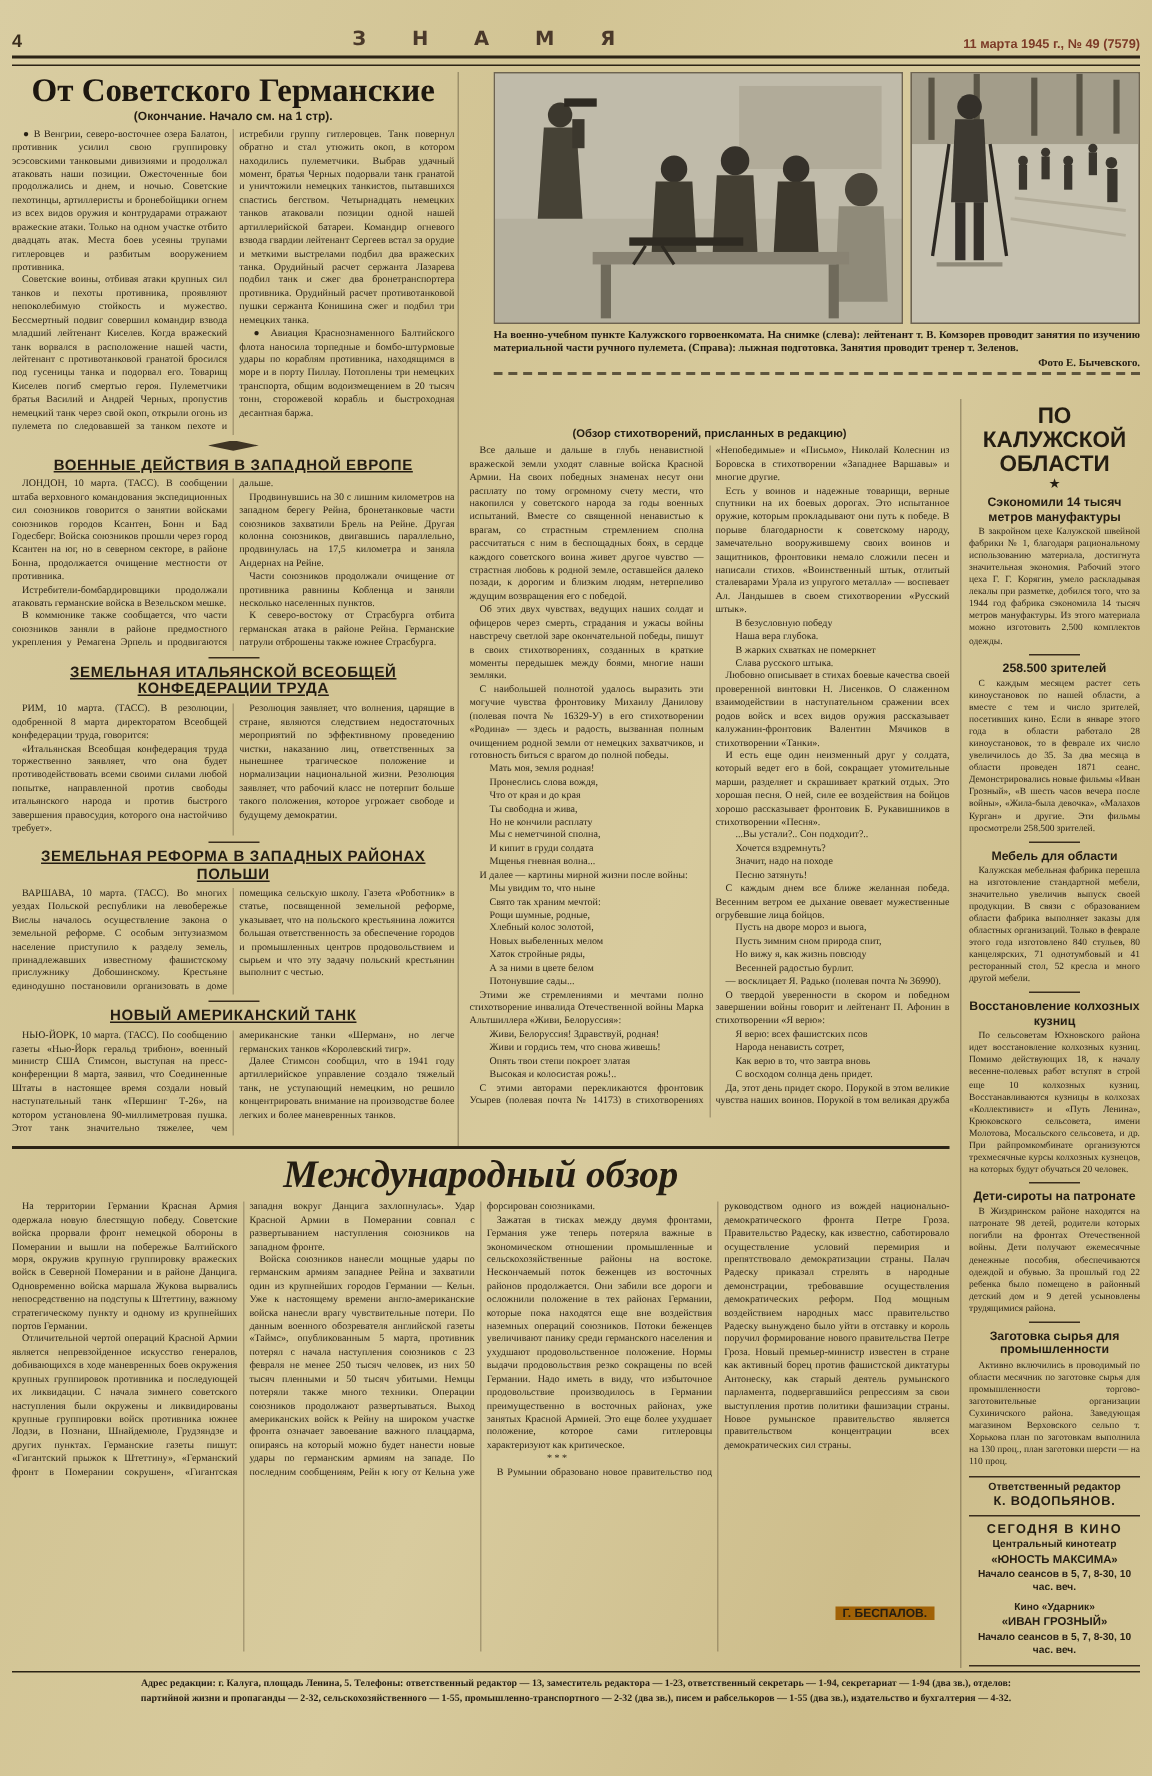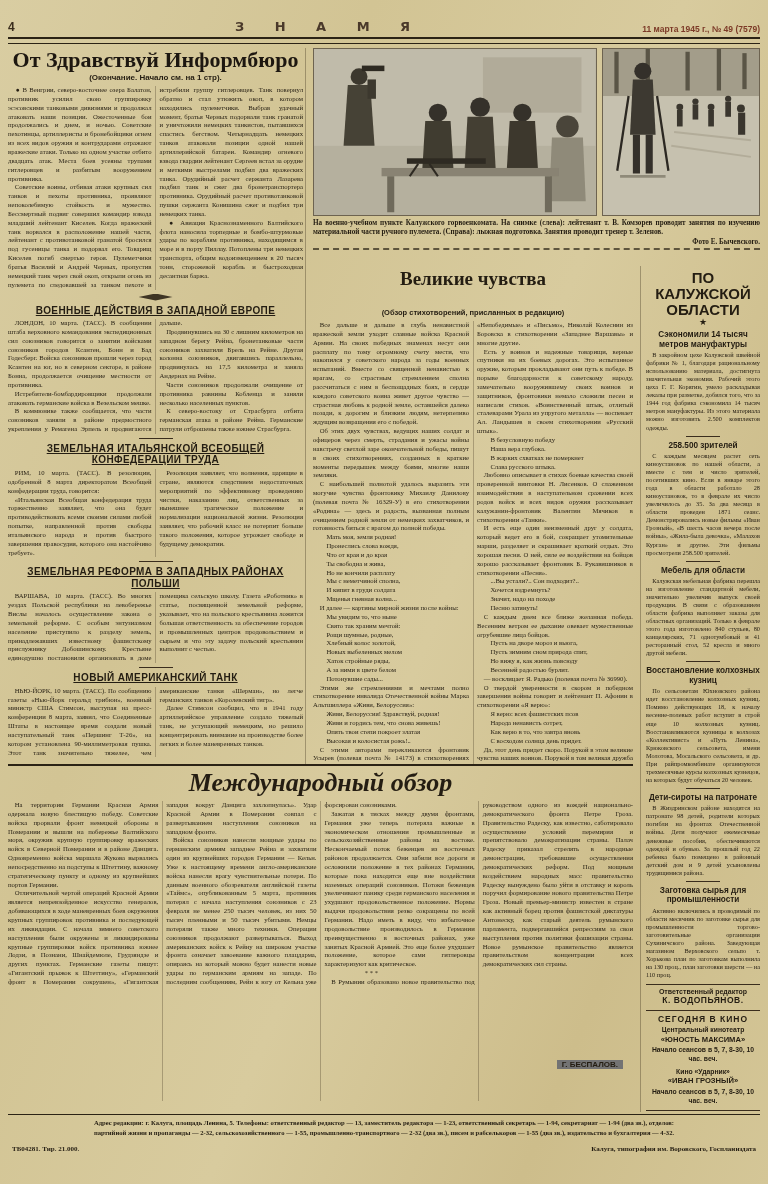--- a/index.html
+++ b/index.html
@@ -11,21 +11,21 @@
   .page{padding:4px 8px 0 8px;}
   
   .masthead{display:flex;align-items:flex-end;height:30px;}
   .mh-page{font:bold 12px "Liberation Sans",sans-serif;color:#3a2d1d;width:90px;}
   .mh-title{flex:1;text-align:center;font:bold 13px "DejaVu Sans",sans-serif;letter-spacing:13px;color:#4a392a;}
   .mh-issue{width:200px;text-align:right;font:bold 8.5px "Liberation Sans",sans-serif;color:#7c3a27;}
   .mh-rule{height:4px;border-top:2px solid #2b2315;border-bottom:1px solid #2b2315;margin:3px 0 4px 0;}
   
   .main{display:grid;grid-template-columns:298px 320px 1fr;grid-template-rows:218px 498px 348px;column-gap:7px;}
   .area-left{grid-column:1;grid-row:1/3;overflow:hidden;padding-right:2px;border-right:1px solid rgba(58,45,26,.35);}
-  .area-photos{grid-column:2/4;grid-row:1;overflow:hidden;}
+  .area-photos{grid-column:2/4;grid-row:1;overflow:hidden;margin-left:16px;}
   .area-great{grid-column:2;grid-row:2;overflow:hidden;}
   .area-kaluga{grid-column:3;grid-row:2/4;overflow:hidden;border-left:1px solid rgba(58,45,26,.35);padding-left:5px;}
   .area-intl{grid-column:1/3;grid-row:3;overflow:hidden;border-top:2px solid #2b2315;padding-top:2px;position:relative;}
   
   .h-main{font:bold 22px "Liberation Serif",serif;text-align:center;line-height:1.05;color:#1d1710;}
   .h-sub{font:bold 8px "Liberation Sans",sans-serif;text-align:center;margin:2px 0 4px 0;}
   .h-sec{font:bold 10px "Liberation Sans",sans-serif;text-align:center;letter-spacing:.4px;line-height:1.15;margin:3px 0;text-decoration:underline;}
   .h-great{font:bold 19px "Liberation Serif",serif;text-align:center;margin-top:2px;}
   .h-great-sub{font:bold 7.5px "Liberation Sans",sans-serif;text-align:center;margin:18px 0 4px 0;}
   .h-kaluga{font:bold 15px "Liberation Sans",sans-serif;text-align:center;line-height:1.05;margin-top:4px;}
@@ -51,21 +51,21 @@
   
   .editor-block{border-top:1px solid #3a2d1d;margin-top:5px;padding-top:3px;text-align:center;}
   .editor-label{font:bold 7px "Liberation Sans",sans-serif;}
   .editor-name{font:bold 8.5px "Liberation Sans",sans-serif;letter-spacing:.5px;}
   .cinema{text-align:center;margin-top:5px;border-top:1px solid #3a2d1d;padding-top:3px;}
   .cinema div{line-height:1.35;}
   .c-head{font:bold 8.5px "Liberation Sans",sans-serif;letter-spacing:1px;}
   .c-line{font:bold 6.8px "Liberation Sans",sans-serif;}
   .c-film{font:bold 7.6px "Liberation Sans",sans-serif;}
   .notice{font-size:6.3px;line-height:1.3;text-align:justify;margin-top:5px;border-top:1px solid #3a2d1d;padding-top:3px;white-space:pre-line;}
-  .intl-signature{position:absolute;right:10px;bottom:43px;font:bold 8px "Liberation Sans",sans-serif;background:#737373;padding:0 5px;}
+  .intl-signature{position:absolute;right:10px;bottom:32px;font:bold 8px "Liberation Sans",sans-serif;background:#a16207;padding:0 5px;}
   
   .footer{border-top:1.5px solid #2b2315;margin-top:2px;padding-top:3px;}
   .f-line{font:bold 6.6px "Liberation Serif",serif;text-align:center;line-height:1.45;}
   .f-imprints{display:flex;justify-content:space-between;font:bold 7px "Liberation Serif",serif;margin-top:8px;padding:0 4px 4px 4px;}
 </style>
 </head>
 <body>
 
 <div class="page">
 
@@ -73,21 +73,21 @@
     <div class="mh-page">4</div>
     <div class="mh-title">З Н А М Я</div>
     <div class="mh-issue">11 марта 1945 г., № 49 (7579)</div>
   </div>
   <div class="mh-rule"></div>
 
   <div class="main">
 
     <div class="area-left">
       <div>
-        <div class="h-main">От Здравствуй Информбюро</div>
+        <div class="h-main">От Советского Германские</div>
         <div class="h-sub">(Окончание. Начало см. на 1 стр).</div>
         <div class="bodytext two-col"> ● В Венгрии, северо-восточнее озера Балатон, противник усилил свою группировку эсэсовскими танковыми дивизиями и продолжал атаковать наши позиции. Ожесточенные бои продолжались и днем, и ночью. Советские пехотинцы, артиллеристы и бронебойщики огнем из всех видов оружия и контрударами отражают вражеские атаки. Только на одном участке отбито двадцать атак. Места боев усеяны трупами гитлеровцев и разбитым вооружением противника.
  Советские воины, отбивая атаки крупных сил танков и пехоты противника, проявляют непоколебимую стойкость и мужество. Бессмертный подвиг совершил командир взвода младший лейтенант Киселев. Когда вражеский танк ворвался в расположение нашей части, лейтенант с противотанковой гранатой бросился под гусеницы танка и подорвал его. Товарищ Киселев погиб смертью героя. Пулеметчики братья Василий и Андрей Черных, пропустив немецкий танк через свой окоп, открыли огонь из пулемета по следовавшей за танком пехоте и истребили группу гитлеровцев. Танк повернул обратно и стал утюжить окоп, в котором находились пулеметчики. Выбрав удачный момент, братья Черных подорвали танк гранатой и уничтожили немецких танкистов, пытавшихся спастись бегством. Четырнадцать немецких танков атаковали позиции одной нашей артиллерийской батареи. Командир огневого взвода гвардии лейтенант Сергеев встал за орудие и меткими выстрелами подбил два вражеских танка. Орудийный расчет сержанта Лазарева подбил танк и сжег два бронетранспортера противника. Орудийный расчет противотанковой пушки сержанта Конишина сжег и подбил три немецких танка.
  ● Авиация Краснознаменного Балтийского флота наносила торпедные и бомбо-штурмовые удары по кораблям противника, находящимся в море и в порту Пиллау. Потоплены три немецких транспорта, общим водоизмещением в 20 тысяч тонн, сторожевой корабль и быстроходная десантная баржа.</div>
       </div>
       <div class="diamond"></div>
       <div>
         <div class="h-sec">ВОЕННЫЕ ДЕЙСТВИЯ В ЗАПАДНОЙ ЕВРОПЕ</div>
         <div class="bodytext two-col"> ЛОНДОН, 10 марта. (ТАСС). В сообщении штаба верховного командования экспедиционных сил союзников говорится о занятии войсками союзников городов Ксантен, Бонн и Бад Годесберг. Войска союзников прошли через город Ксантен на юг, но в северном секторе, в районе Бонна, продолжается очищение местности от противника.
  Истребители-бомбардировщики продолжали атаковать германские войска в Везельском мешке.
@@ -189,21 +189,20 @@
             <line x1="48" y1="70" x2="104" y2="78" stroke="#b2ac99" stroke-width="1.4"></line>
           </svg>
         </div>
       </div>
       <div class="caption">На военно-учебном пункте Калужского горвоенкомата. На снимке (слева): лейтенант т. В. Комзорев проводит занятия по изучению материальной части ручного пулемета. (Справа): лыжная подготовка. Занятия проводит тренер т. Зеленов.</div>
       <div class="credit">Фото Е. Бычевского.</div>
       <div class="cap-rule"></div>
     </div>
 
     <div class="area-great">
-      <div class="h-great">Великие чувства</div>
       <div class="h-great-sub">(Обзор стихотворений, присланных в редакцию)</div>
       <div class="bodytext two-col" style="height:448px;"> Все дальше и дальше в глубь ненавистной вражеской земли уходят славные войска Красной Армии. На своих победных знаменах несут они расплату по тому огромному счету мести, что накопился у советского народа за годы военных испытаний. Вместе со священной ненавистью к врагам, со страстным стремлением сполна рассчитаться с ним в беспощадных боях, в сердце каждого советского воина живет другое чувство — страстная любовь к родной земле, оставшейся далеко позади, к дорогим и близким людям, нетерпеливо ждущим возвращения его с победой.
  Об этих двух чувствах, ведущих наших солдат и офицеров через смерть, страдания и ужасы войны навстречу светлой заре окончательной победы, пишут в своих стихотворениях, созданных в краткие моменты передышек между боями, многие наши земляки.
  С наибольшей полнотой удалось выразить эти могучие чувства фронтовику Михаилу Данилову (полевая почта № 16329-У) в его стихотворении «Родина» — здесь и радость, вызванная полным очищением родной земли от немецких захватчиков, и готовность биться с врагом до полной победы.
   Мать моя, земля родная!
   Пронеслись слова вождя,
   Что от края и до края
   Ты свободна и жива,
   Но не кончили расплату
   Мы с неметчиной сполна,
@@ -316,19 +315,15 @@
       * * *
  В Румынии образовано новое правительство под руководством одного из вождей национально-демократического фронта Петре Гроза. Правительство Радеску, как известно, саботировало осуществление условий перемирия и препятствовало демократизации страны. Палач Радеску приказал стрелять в народные демонстрации, требовавшие осуществления демократических реформ. Под мощным воздействием народных масс правительство Радеску вынуждено было уйти в отставку и король поручил формирование нового правительства Петре Гроза. Новый премьер-министр известен в стране как активный борец против фашистской диктатуры Антонеску, как старый деятель румынского парламента, подвергавшийся репрессиям за свои выступления против политики фашизации страны. Новое румынское правительство является правительством концентрации всех демократических сил страны.</div>
       <div class="intl-signature">Г. БЕСПАЛОВ.</div>
     </div>
 
   </div>
 
   <div class="footer">
     <div class="f-line">Адрес редакции: г. Калуга, площадь Ленина, 5. Телефоны: ответственный редактор — 13, заместитель редактора — 1-23, ответственный секретарь — 1-94, секретариат — 1-94 (два зв.), отделов:</div>
     <div class="f-line">партийной жизни и пропаганды — 2-32, сельскохозяйственного — 1-55, промышленно-транспортного — 2-32 (два зв.), писем и рабселькоров — 1-55 (два зв.), издательство и бухгалтерия — 4-32.</div>
-    <div class="f-imprints">
-      <span>ТБ04281. Тир. 21.000.</span>
-      <span>Калуга, типография им. Воровского, Госпланиздата</span>
-    </div>
   </div>
 
 </div>
 
 </body></html>

